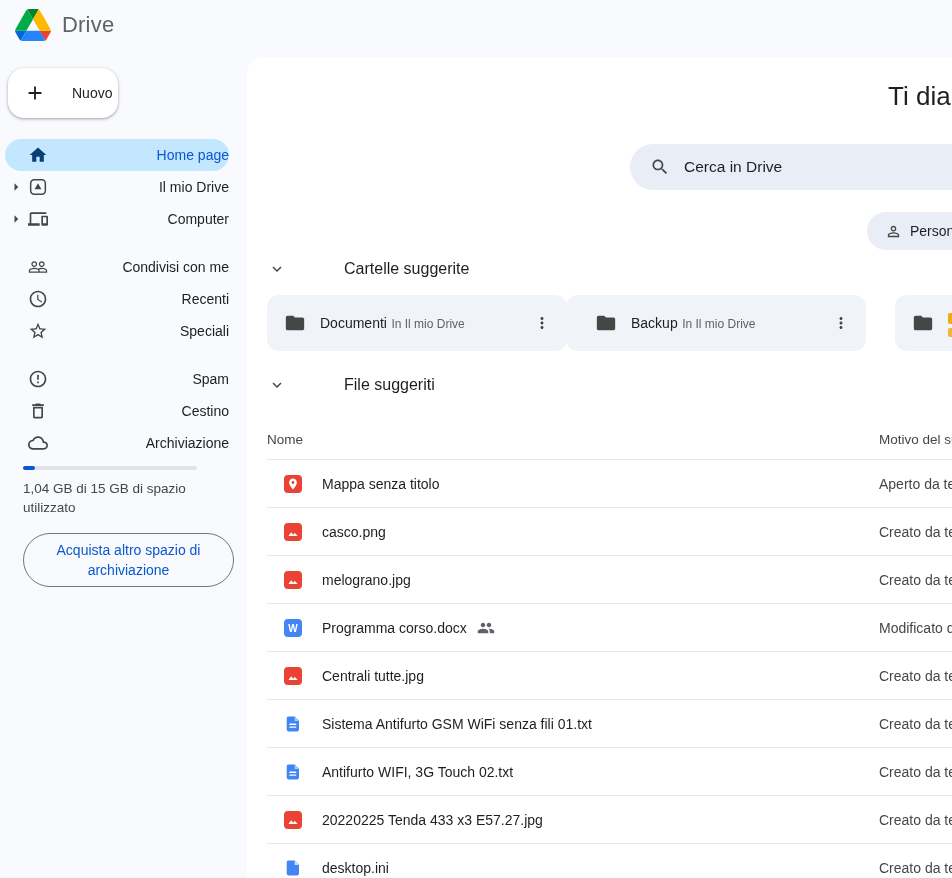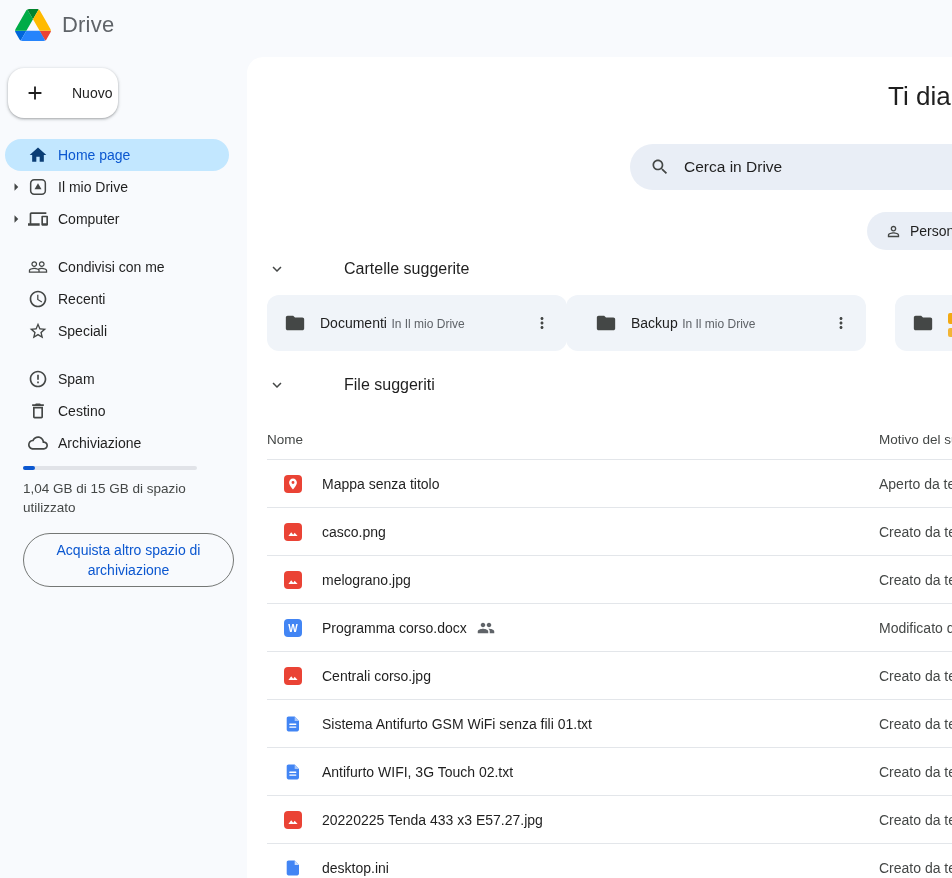--- a/index.html
+++ b/index.html
@@ -19,21 +19,21 @@
   .sidebar{position:absolute;left:0;top:0;width:247px;height:660px;}
   .logo-row{position:absolute;left:15px;top:9px;display:flex;align-items:center;gap:11px;}
   .logo-row .brand{font-size:22px;color:var(--gray);letter-spacing:.2px;}
   .new-btn{
     position:absolute;left:8px;top:68px;width:110px;height:50px;border:none;border-radius:16px;
     background:#fff;display:flex;align-items:center;gap:26px;padding-left:16px;cursor:pointer;
     box-shadow:0 1px 2px rgba(60,64,67,.3),0 1px 3px 1px rgba(60,64,67,.15);
   }
   .new-btn .lbl{font-size:14px;color:var(--text);}
   .nav{position:absolute;left:0;top:139px;width:247px;}
-  .nav-item{position:relative;height:32px;margin:0 18px 0 5px;border-radius:16px;display:flex;align-items:center;cursor:pointer;}
+  .nav-item{position:relative;height:32px;margin:0 18px 0 5px;border-radius:16px;display:flex;align-items:center;cursor:pointer;justify-content:flex-end;}
   .nav-item.active{background:var(--pill);}
   .nav-item .caret{position:absolute;left:2px;top:7px;}
   .nav-item .nicon{position:absolute;left:23px;top:6px;}
   .nav-item .nlabel{margin-left:53px;font-size:14px;color:var(--text);}
   .nav-item.active .nlabel{color:var(--blue);}
   .nav-gap{height:16px;}
   .progress{position:absolute;left:23px;top:466px;width:174px;height:4px;border-radius:2px;background:#e1e3e8;}
   .progress .fill{height:4px;border-radius:2px;background:var(--blue);}
   .storage-text{position:absolute;left:23px;top:479px;width:186px;font-size:13.5px;line-height:19px;color:var(--icon);}
   .buy-btn{
@@ -371,21 +371,21 @@
       <span class="reason">Modificato da te</span>
     </div>
 
     <div class="row">
       <span class="ficon">
         <svg width="18" height="18" viewBox="0 0 18 18">
             <rect width="18" height="18" rx="4" fill="#EA4335"></rect>
             <path d="M4.4 13l2.8-3.7 2 2.4 1.5-1.9 2.9 3.2z" fill="#fff"></path>
           </svg>
       </span>
-      <span class="fname">Centrali corso.jpg</span>
+      <span class="fname">Centrali tutte.jpg</span>
       <span class="reason">Creato da te</span>
     </div>
 
     <div class="row">
       <span class="ficon">
         <svg width="18" height="18" viewBox="0 0 18 18">
             <path d="M4.5 1.6h6.2L15 5.9v8.7c0 1-.8 1.8-1.8 1.8H4.5c-1 0-1.8-.8-1.8-1.8V3.4c0-1 .8-1.8 1.8-1.8z" fill="#4285F4"></path>
             <path d="M10.7 1.6L15 5.9h-4.3z" fill="#A8C7FA"></path>
             <rect x="5.2" y="8.6" width="7.2" height="1.3" rx=".6" fill="#fff"></rect>
             <rect x="5.2" y="11.4" width="7.2" height="1.3" rx=".6" fill="#fff"></rect>

